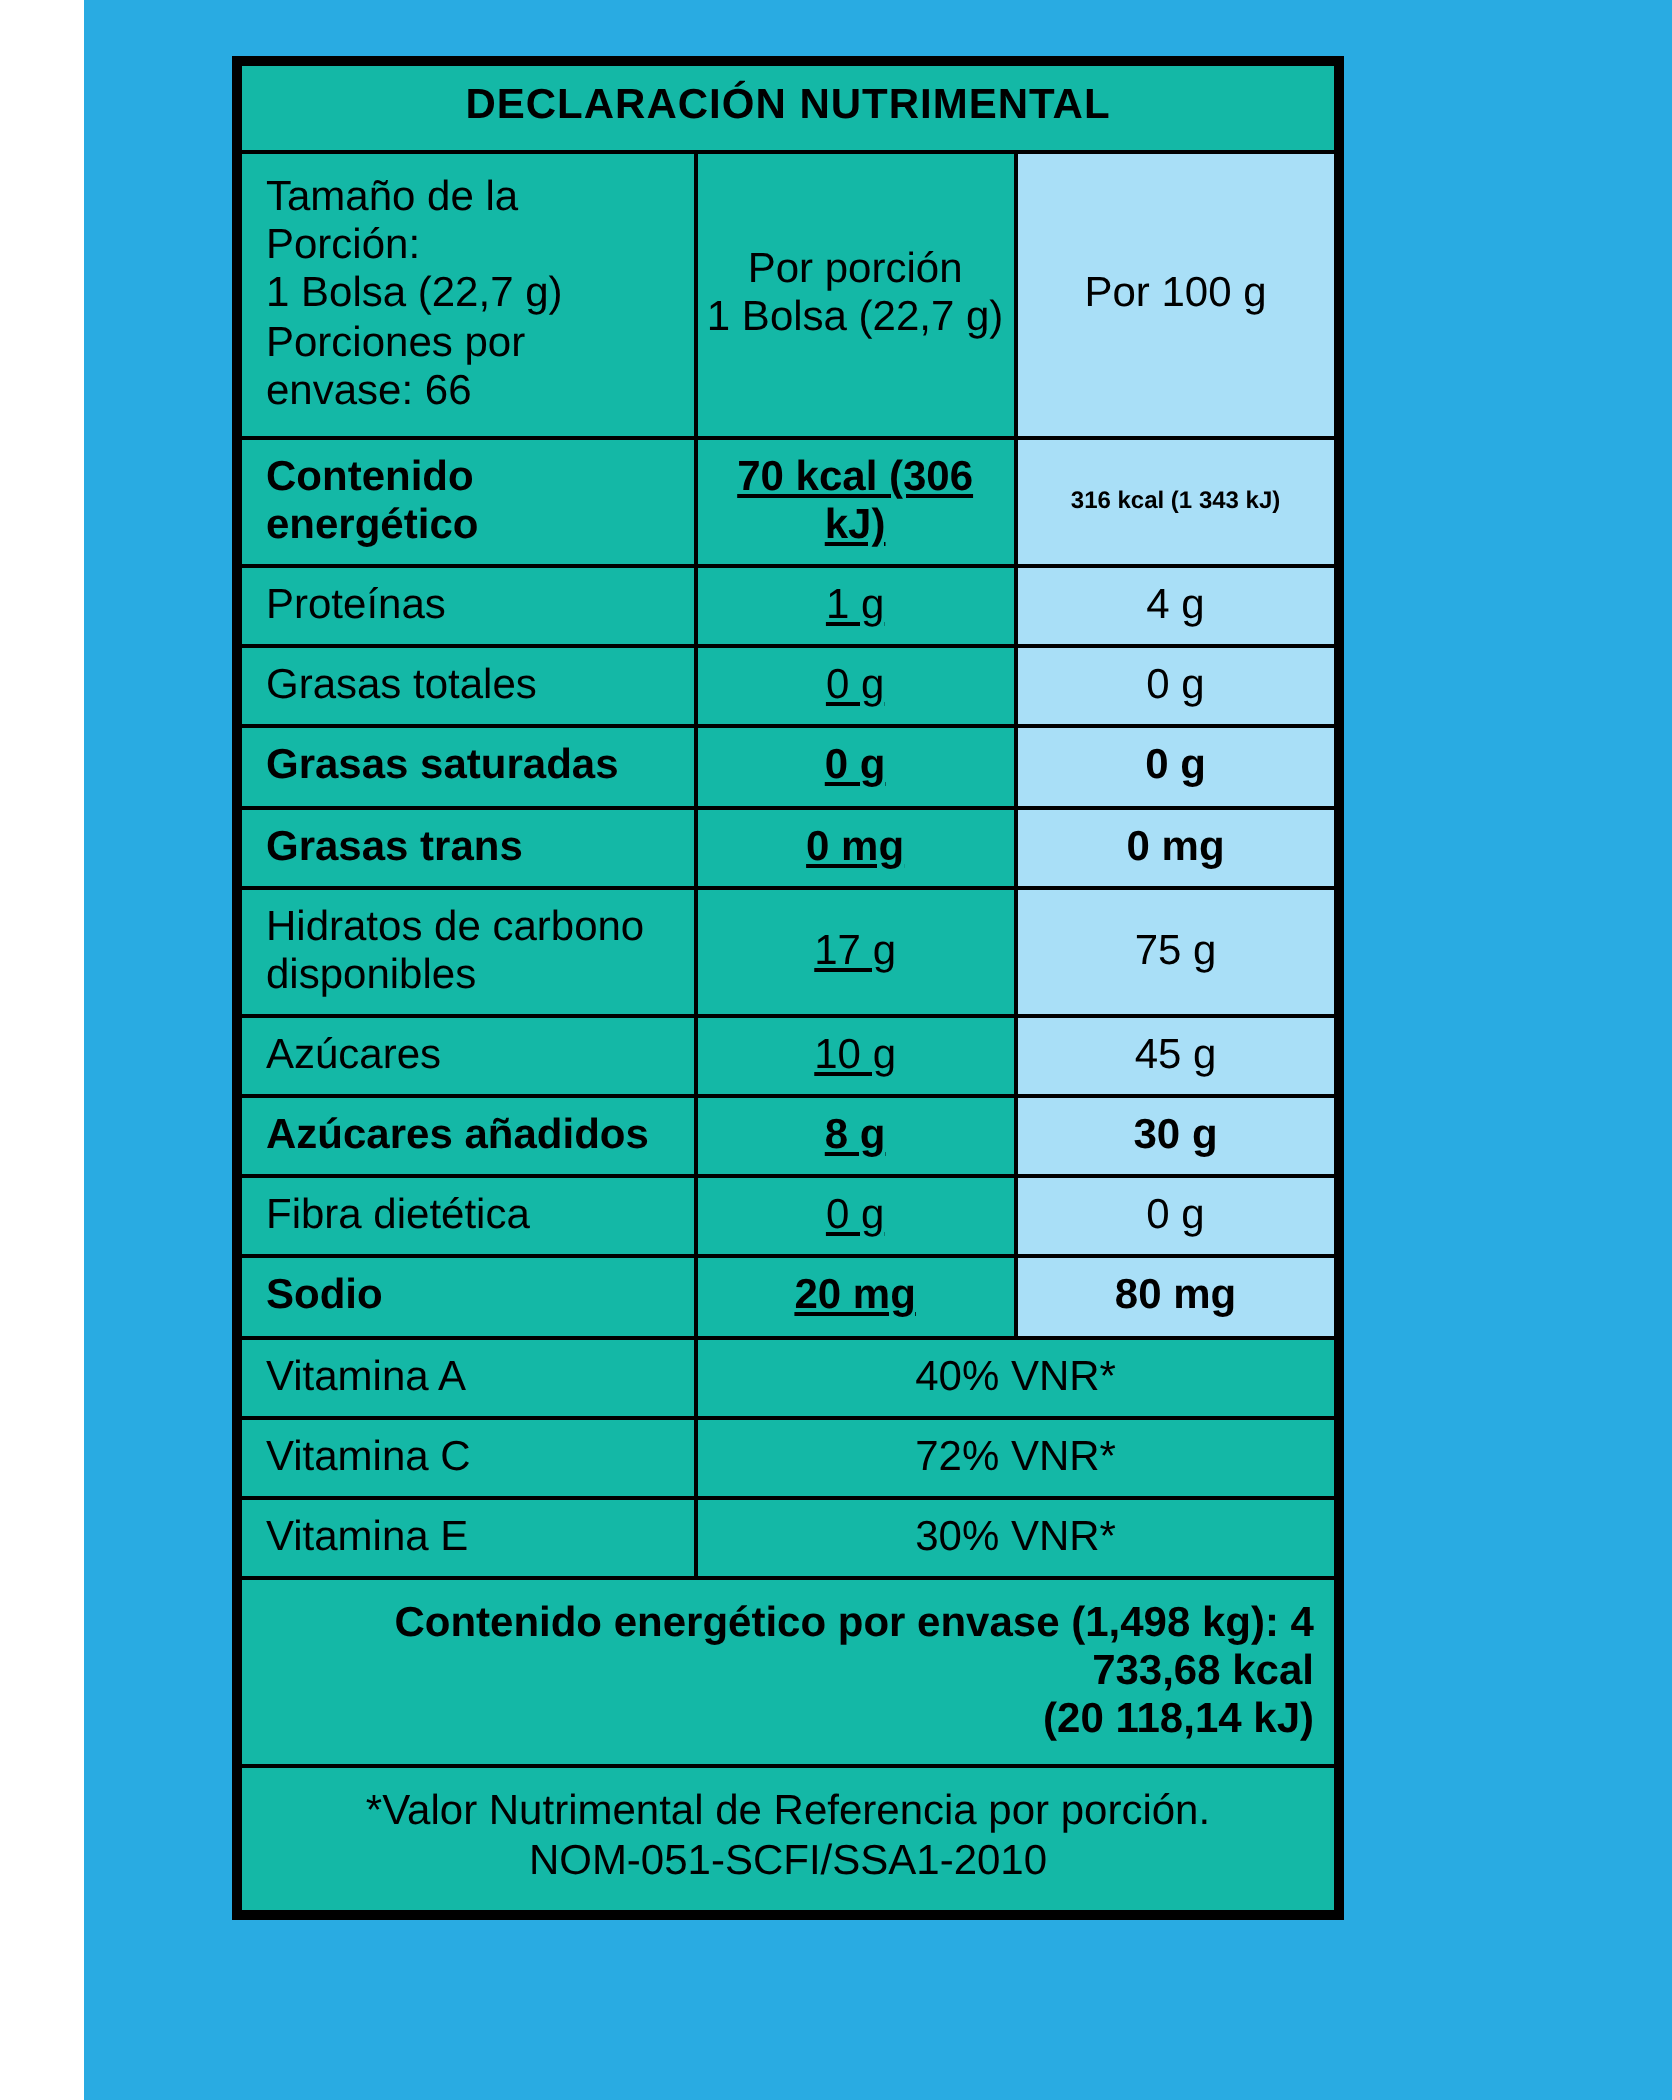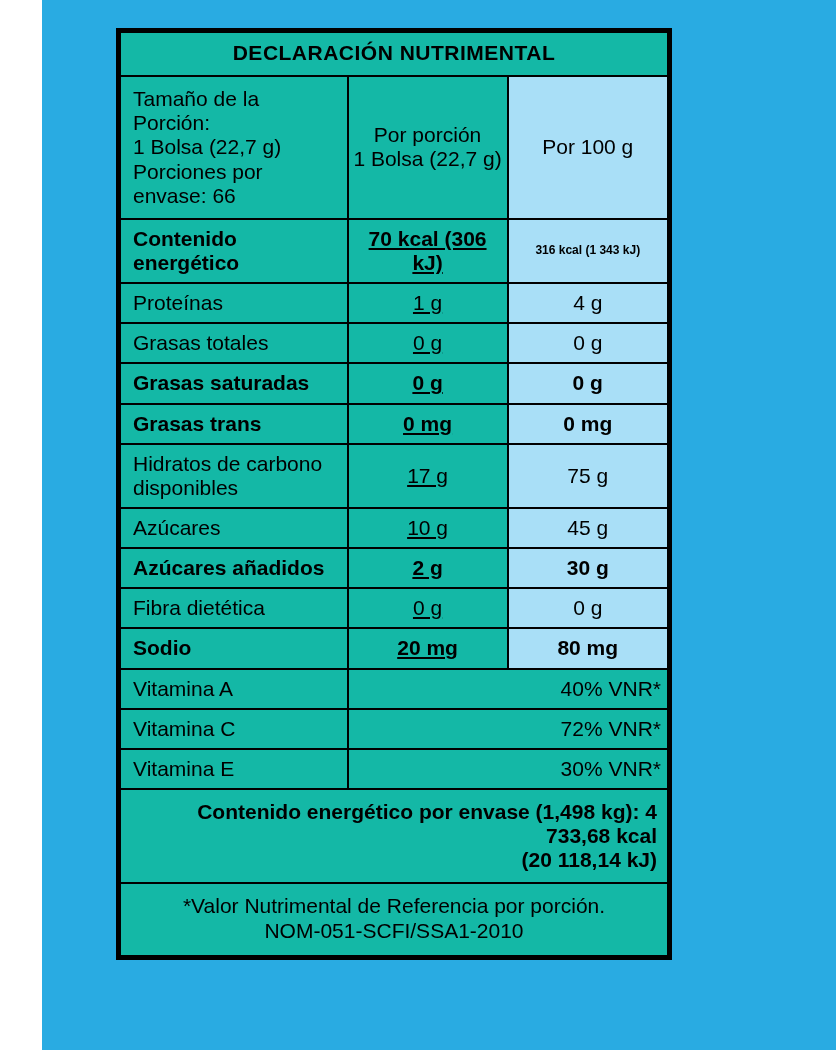--- a/index.html
+++ b/index.html
@@ -106,21 +106,21 @@
   .energy-row .val-right {
     font-weight: bold;
     font-size: 21px;
   }
   .energy-row .val-right {
     font-size: 12px;
   }
   .thick-top td { border-top-width: 3px; }
   .thick-bottom td { border-bottom-width: 3px; }
   .vit-span {
-    text-align: right;
+    text-align: center;
     padding: 7px 6px !important;
     border-right: none !important;
   }
   .footer-energy {
     text-align: right;
     font-weight: bold;
     font-size: 22px;
     padding: 10px 10px !important;
     border-left: none !important;
     border-right: none !important;
@@ -208,21 +208,21 @@
         </tr>
 
         <tr>
           <td class="nutrient">Azúcares</td>
           <td class="val-mid">10 g</td>
           <td class="val-right">45 g</td>
         </tr>
 
         <tr class="thick-top thick-bottom">
           <td class="nutrient bold">Azúcares añadidos</td>
-          <td class="val-mid bold">2 g</td>
+          <td class="val-mid bold">8 g</td>
           <td class="val-right bold">30 g</td>
         </tr>
 
         <tr>
           <td class="nutrient">Fibra dietética</td>
           <td class="val-mid">0 g</td>
           <td class="val-right">0 g</td>
         </tr>
 
         <tr class="thick-top thick-bottom">

